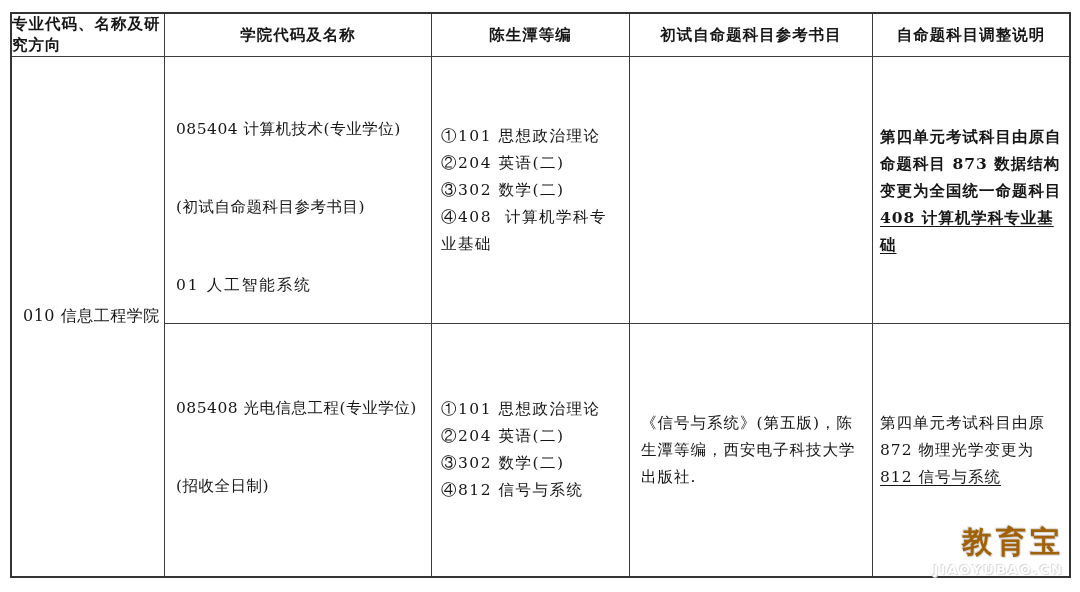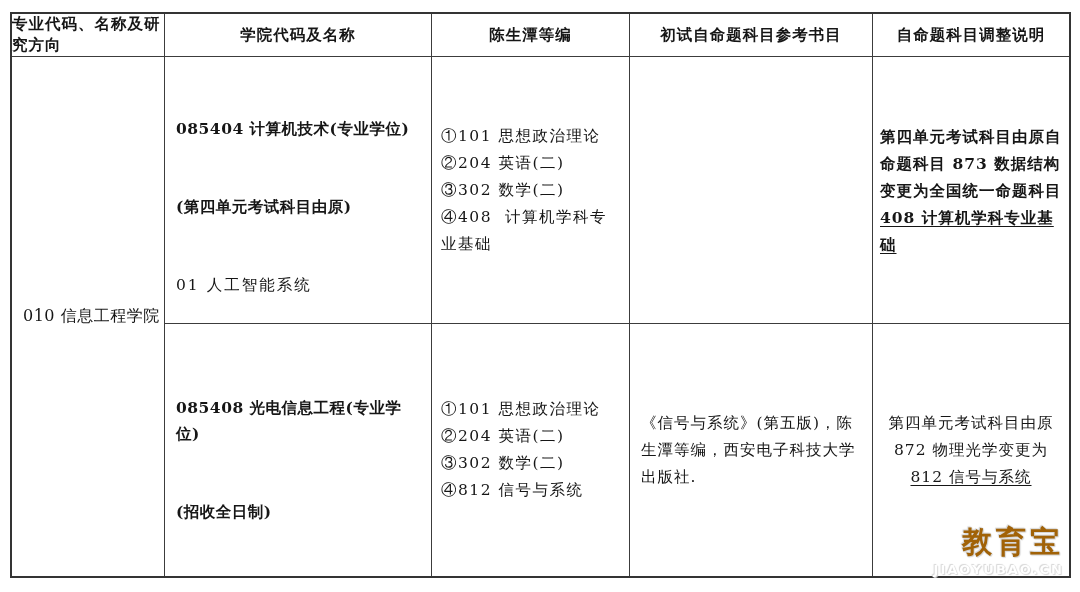--- a/index.html
+++ b/index.html
@@ -33,21 +33,21 @@
   .college{
     grid-column:1;grid-row:2 / 4;
     display:flex;align-items:center;
     padding-left:11px;font-size:16px;letter-spacing:0.5px;
     border-bottom:none;
   }
   .majorcell{
     padding:7px 6px 4px 11px;
     font-size:15.5px;line-height:26px;letter-spacing:1.5px;
   }
-  .majorcell .ttl{font-weight:bold;letter-spacing:0.5px;}
+  .majorcell .ttl{font-weight:normal;letter-spacing:0.5px;}
   .dir{letter-spacing:2px;}
   .midcell{
     display:flex;flex-direction:column;justify-content:center;
     padding:6px 6px 6px 9px;
     font-size:15.5px;line-height:27px;letter-spacing:1.5px;
   }
   .notecell{
     display:flex;flex-direction:column;justify-content:center;
     padding:6px 7px;
     font-size:15.5px;line-height:27px;letter-spacing:1px;
@@ -58,21 +58,21 @@
     font-size:15.5px;line-height:27px;letter-spacing:1px;
   }
   .u{text-decoration:underline;text-underline-offset:3px;}
   .r1c2{grid-column:2;grid-row:2;}
   .r1c3{grid-column:3;grid-row:2;}
   .r1c4{grid-column:4;grid-row:2;}
   .r1c5{grid-column:5;grid-row:2;font-weight:bold;}
   .r2c2{grid-column:2;grid-row:3;}
   .r2c3{grid-column:3;grid-row:3;}
   .r2c4{grid-column:4;grid-row:3;}
-  .r2c5{grid-column:5;grid-row:3;text-align:center;}
+  .r2c5{grid-column:5;grid-row:3;}
   .watermark{
     position:absolute;right:16px;bottom:14px;
     text-align:right;pointer-events:none;
     font-family:"DejaVu Sans","Liberation Sans",sans-serif;
   }
   .wm-brand{
     font-size:30px;font-weight:bold;color:#a16207;letter-spacing:4px;
     text-shadow:0 0 1px #cfcfcf,0 0 2px #d8d8d8,1px 1px 1px #d4d4d4,-1px -1px 1px #d4d4d4;
     line-height:40px;
   }
@@ -93,21 +93,21 @@
   <div class="cell hcell">陈生潭等编</div>
   <div class="cell hcell">初试自命题科目参考书目</div>
   <div class="cell hcell lastcol">自命题科目调整说明</div>
 
   <div class="cell college lastrow">
     <span>010 信息工程学院</span>
   </div>
 
   <div class="cell majorcell r1c2">
     <div class="ttl">085404 计算机技术(专业学位)</div>
-    <div class="ttl">(第四单元考试科目由原)</div>
+    <div class="ttl">(初试自命题科目参考书目)</div>
     <div class="dir">01 人工智能系统</div>
     
     
     
     
     
     
     
   </div>
   <div class="cell midcell r1c3">

